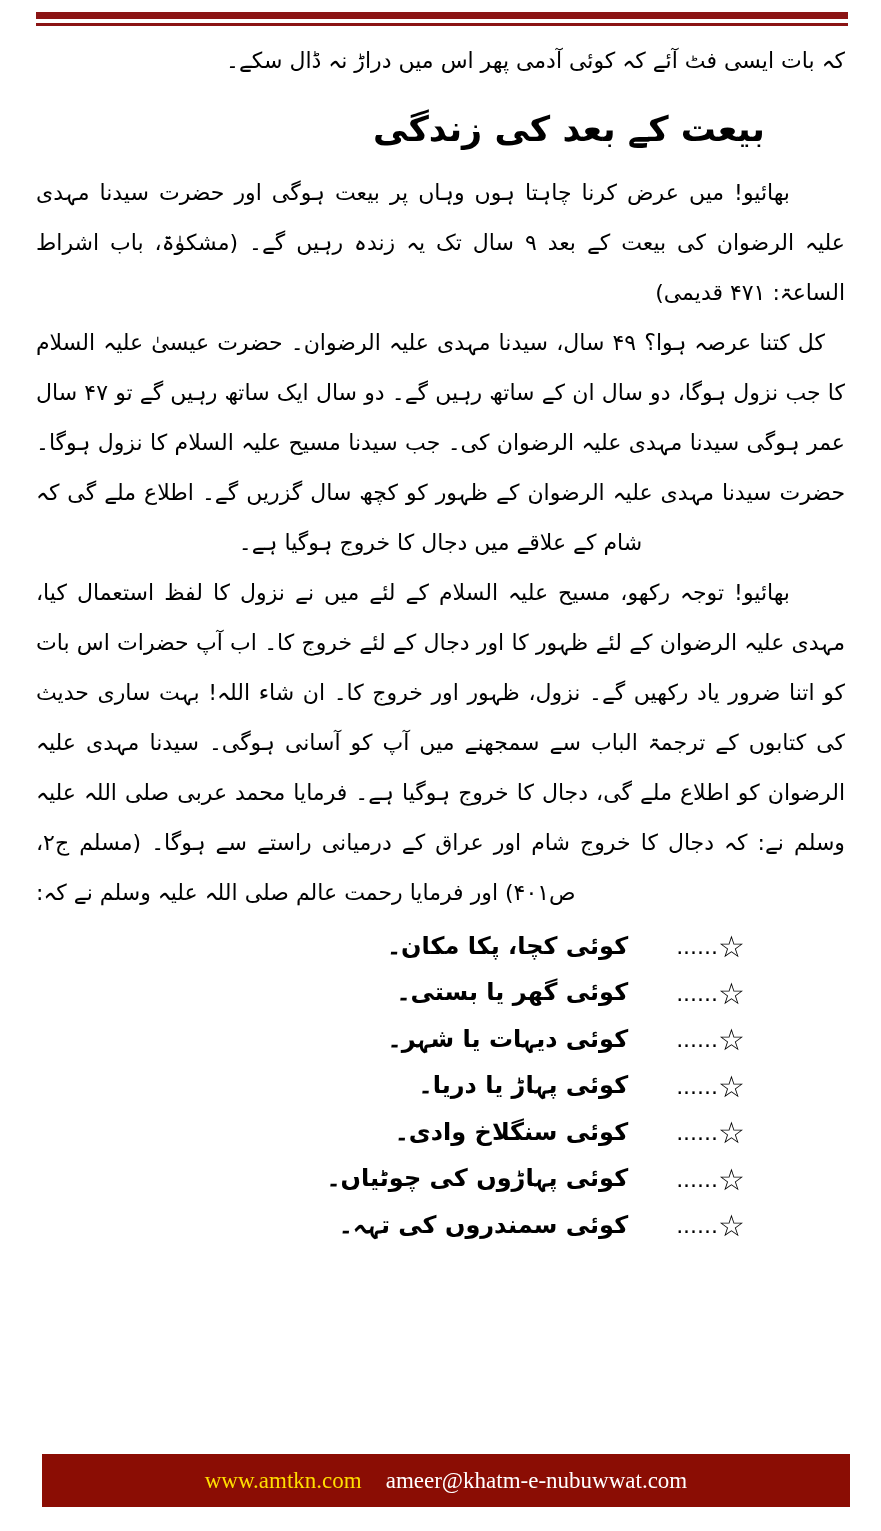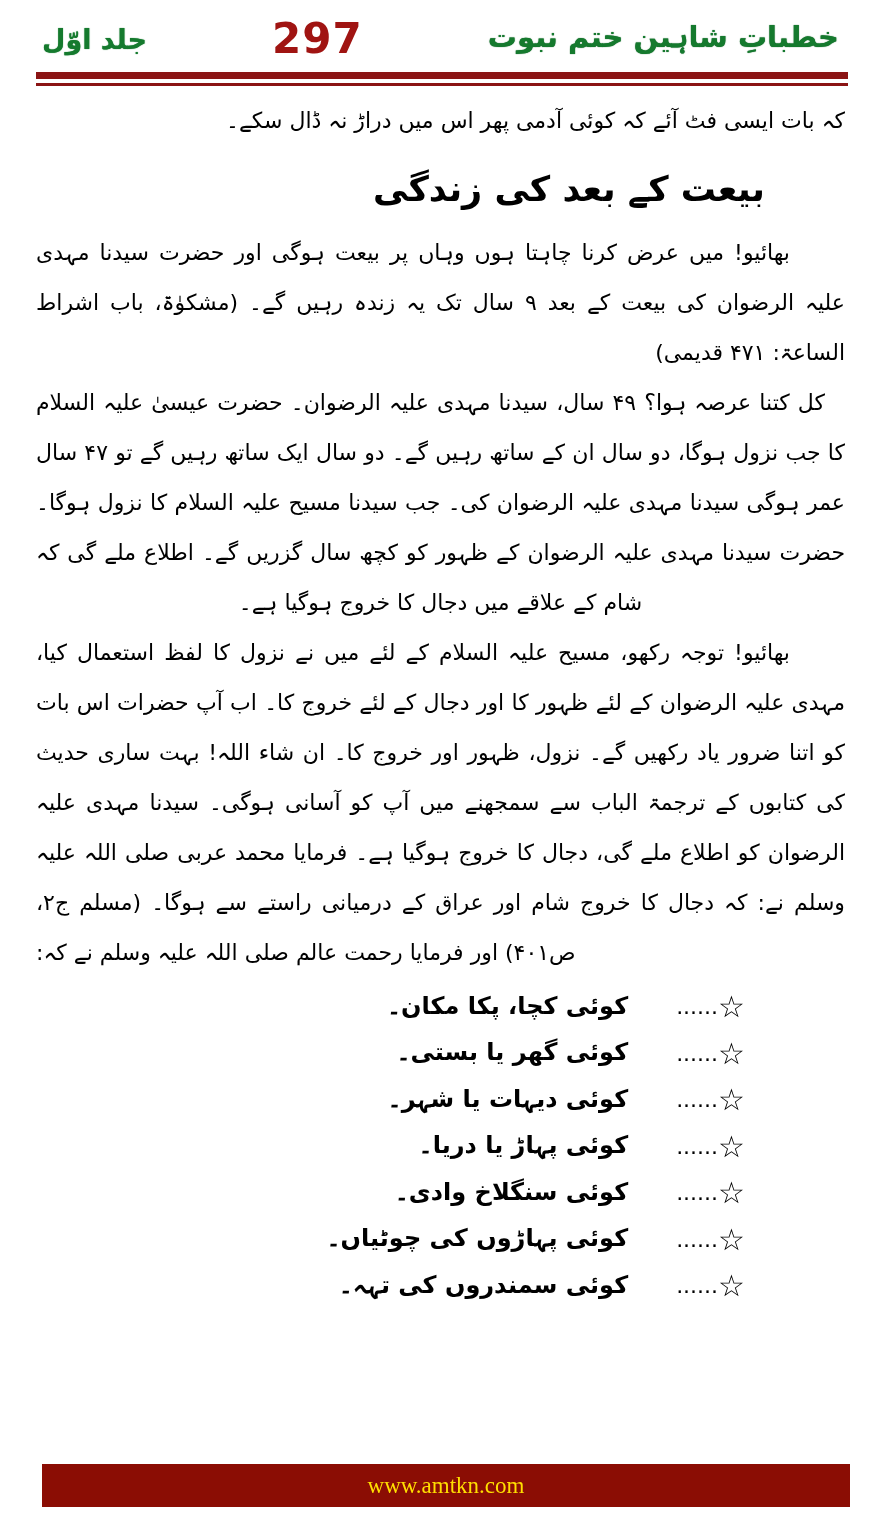--- a/index.html
+++ b/index.html
@@ -49,37 +49,32 @@
   
   .star-list{padding:4px 100px 0 0;}
   .list-row{direction:rtl;line-height:45px;white-space:nowrap;}
   .star{font-size:30px;vertical-align:middle;}
   .dots{font-size:22px;letter-spacing:2px;vertical-align:middle;}
   .item-text{
     font-size:24px;font-weight:bold;margin-right:48px;vertical-align:middle;
   }
   
   .footer{
-    position:absolute;left:42px;right:31px;bottom:24px;height:43px;
+    position:absolute;left:42px;right:31px;bottom:24px;height:53px;
     background:#8b0d04;display:flex;align-items:center;justify-content:center;
     gap:24px;font-family:"Liberation Serif",serif;font-size:23px;direction:ltr;
   }
   .footer .web,.footer .fb{color:#ffdf00;}
   .footer .mail{color:#ffffff;}
 </style>
 </head>
 <body>
 
 <div class="page">
 
-  <div class="header">
-    <div class="volume">جلد اوّل</div>
-    <div class="page-number">297</div>
-    <div class="book-title">خطباتِ شاہین ختم نبوت</div>
-  </div>
 
   <div class="rule"></div>
 
   <div class="content">
 
     <p class="para first-line">کہ بات ایسی فٹ آئے کہ کوئی آدمی پھر اس میں دراڑ نہ ڈال سکے۔</p>
 
     <div class="sec-heading">بیعت کے بعد کی زندگی</div>
 
     <p class="para indent">بھائیو! میں عرض کرنا چاہتا ہوں وہاں پر بیعت ہوگی اور حضرت سیدنا مہدی علیہ الرضوان کی بیعت کے بعد ۹ سال تک یہ زندہ رہیں گے۔ (مشکوٰۃ، باب اشراط الساعۃ: ۴۷۱ قدیمی)</p>
@@ -118,15 +113,16 @@
       <div class="list-row">
         <span class="star">☆</span><span class="dots">......</span><span class="item-text">کوئی سمندروں کی تہہ۔</span>
       </div>
 
     </div>
 
   </div>
 
   <div class="footer">
     <span class="web">www.amtkn.com</span>
+    <span class="mail">ameer@khatm-e-nubuwwat.com</span>
   </div>
 
 </div>
 
 </body></html>

